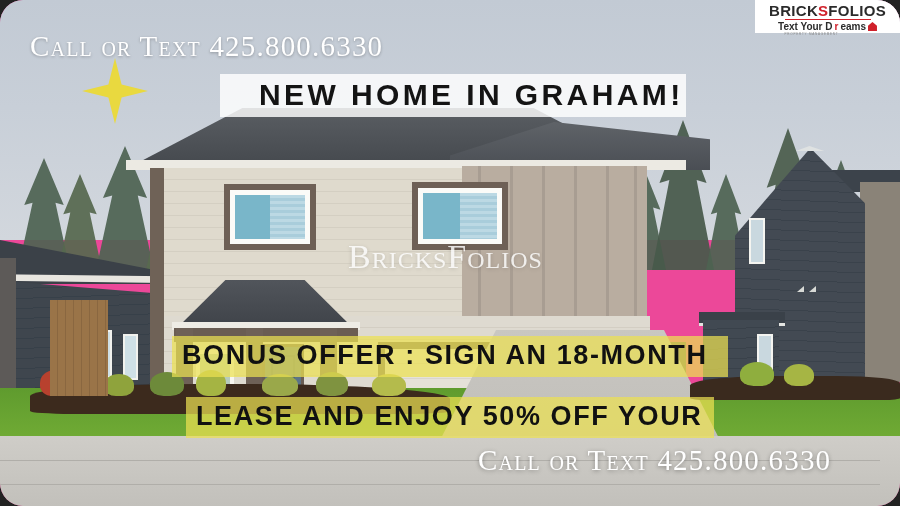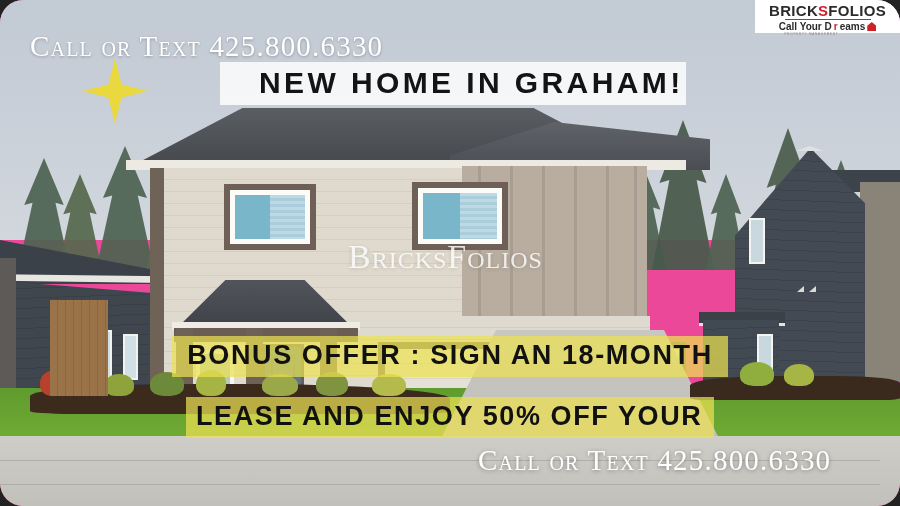--- a/index.html
+++ b/index.html
@@ -257,30 +257,30 @@
   }
 
   .headline { position:absolute; left:0; top:58px; width:900px; }
   .hl-line {
     display:block; background:rgba(255,255,255,.82);
     font-size:30px; font-weight:bold; color:#141414;
     letter-spacing:3.4px; white-space:nowrap;
     padding:4px 12px 5px 12px; line-height:1.12;
   }
   .hl-1 { margin-left:112px; width:668px; }
-  .hl-2 { margin-left:220px; width:466px; margin-top:4px;padding-left:39px; }
+  .hl-2 { margin-left:220px; width:466px; margin-top:16px;padding-left:39px; }
 
   .bonus { position:absolute; left:0; top:336px; width:900px; }
   .bn-line {
     display:block; background:rgba(235,225,82,.72);
     font-size:27px; font-weight:bold; color:#111111;
     letter-spacing:1.6px; white-space:nowrap;
     padding:4px 10px 5px 10px; line-height:1.18;
   }
-  .bn-1 { margin-left:172px; width:556px;text-align:center; }
+  .bn-1 { margin-left:172px; width:556px; }
   .bn-2 { margin-left:186px; width:528px;margin-top:20px; }
   .bn-3 { margin-left:276px; width:348px; }
 
   .watermark {
     position:absolute; left:348px; top:238px;
     font-family:"Liberation Serif", serif;
     font-size:34px; color:rgba(255,255,255,.82);
     font-variant:small-caps; letter-spacing:1px;
     text-shadow:0 1px 4px rgba(0,0,0,.15);
     white-space:nowrap;
@@ -392,21 +392,21 @@
   </div>
 
   <div class="logo-box">
     <div class="logo-main">
       <span class="k-dark">BRICK</span><span class="k-red">S</span><span class="k-dark">FOLIOS</span>
     </div>
     <div class="logo-rule">
       <span class="logo-sub">PROPERTY MANAGEMENT</span>
     </div>
     <div class="logo-tag">
-      <span>Call Your D</span>
+      <span>Text Your D</span>
         <span class="d-red">r</span>
         <span>eams</span>
       <span class="house-ico"></span>
     </div>
   </div>
 
   <div class="phone-top">Call or Text 425.800.6330</div>
 
   <div class="sparkle"></div>
 

